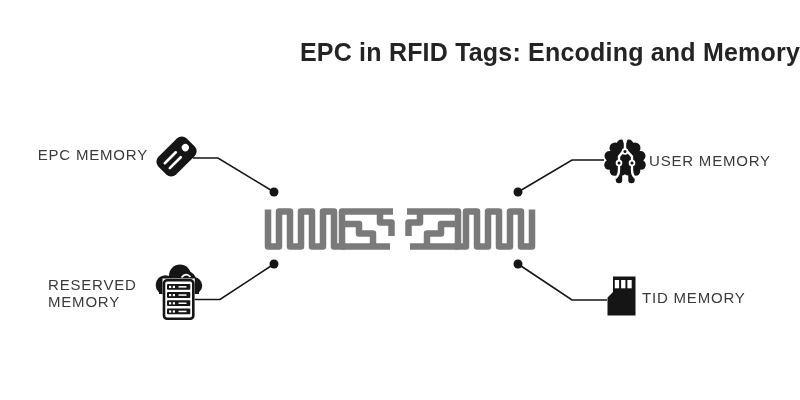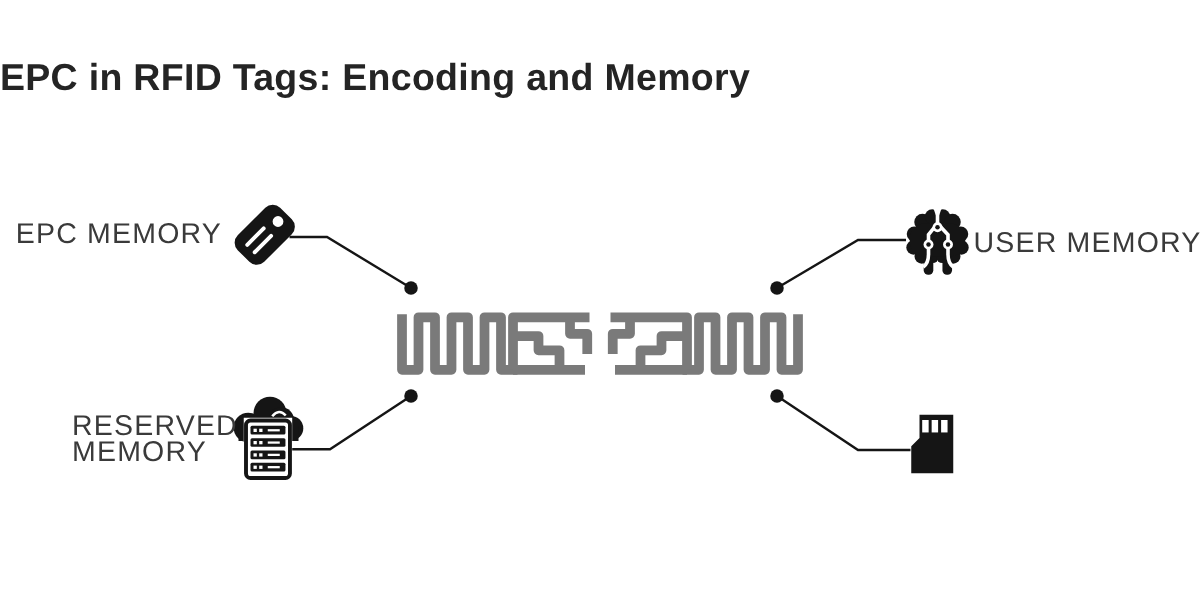--- a/index.html
+++ b/index.html
@@ -1,19 +1,19 @@
 <!DOCTYPE html>
 <html style="--ink: #151515; --antenna: #7a7a7a; --text: #3a3a3a;"><head>
 <meta charset="utf-8">
 <style>
   html,body{margin:0;padding:0;background:#fff;}
   .stage{position:relative;width:800px;height:400px;background:#fff;font-family:"Liberation Sans",sans-serif;overflow:hidden;}
-  .title{position:absolute;top:38px;left:0;width:800px;text-align:left;font-size:25px;font-weight:700;letter-spacing:0.2px;color:#242424;}
+  .title{position:absolute;top:38px;left:0;width:800px;text-align:right;font-size:25px;font-weight:700;letter-spacing:0.2px;color:#242424;}
   .diagram-svg{position:absolute;left:0;top:0;}
-  .node-label{position:absolute;font-size:19px;letter-spacing:0.8px;color:#3a3a3a;white-space:nowrap;}
+  .node-label{position:absolute;font-size:15px;letter-spacing:0.8px;color:#3a3a3a;white-space:nowrap;}
   .lbl-epc{right:652px;top:146px;}
   .lbl-user{left:649px;top:152px;}
   .lbl-reserved{left:48px;width:110px;top:276px;line-height:17px;white-space:normal;}
   .lbl-tid{left:642px;top:289px;}
   .ink-f{fill:var(--ink);}
   .ink-s{stroke:var(--ink);fill:none;}
   .white-f{fill:#fff;}
   .white-s{stroke:#fff;fill:none;}
   .antenna-s{stroke:var(--antenna);fill:none;}
 </style>
@@ -129,13 +129,14 @@
         <rect x="614.8" y="280" width="4.3" height="8.3"></rect>
         <rect x="621.1" y="280" width="4.3" height="8.3"></rect>
         <rect x="627.4" y="280" width="4.3" height="8.3"></rect>
       </g>
     </g>
   </svg>
 
   <div class="node-label lbl-epc">EPC MEMORY</div>
   <div class="node-label lbl-user">USER MEMORY</div>
   <div class="node-label lbl-reserved"><span>RESERVED</span><br><span>MEMORY</span></div>
+  <div class="node-label lbl-tid">TID MEMORY</div>
 </div>
 
 </body></html>

